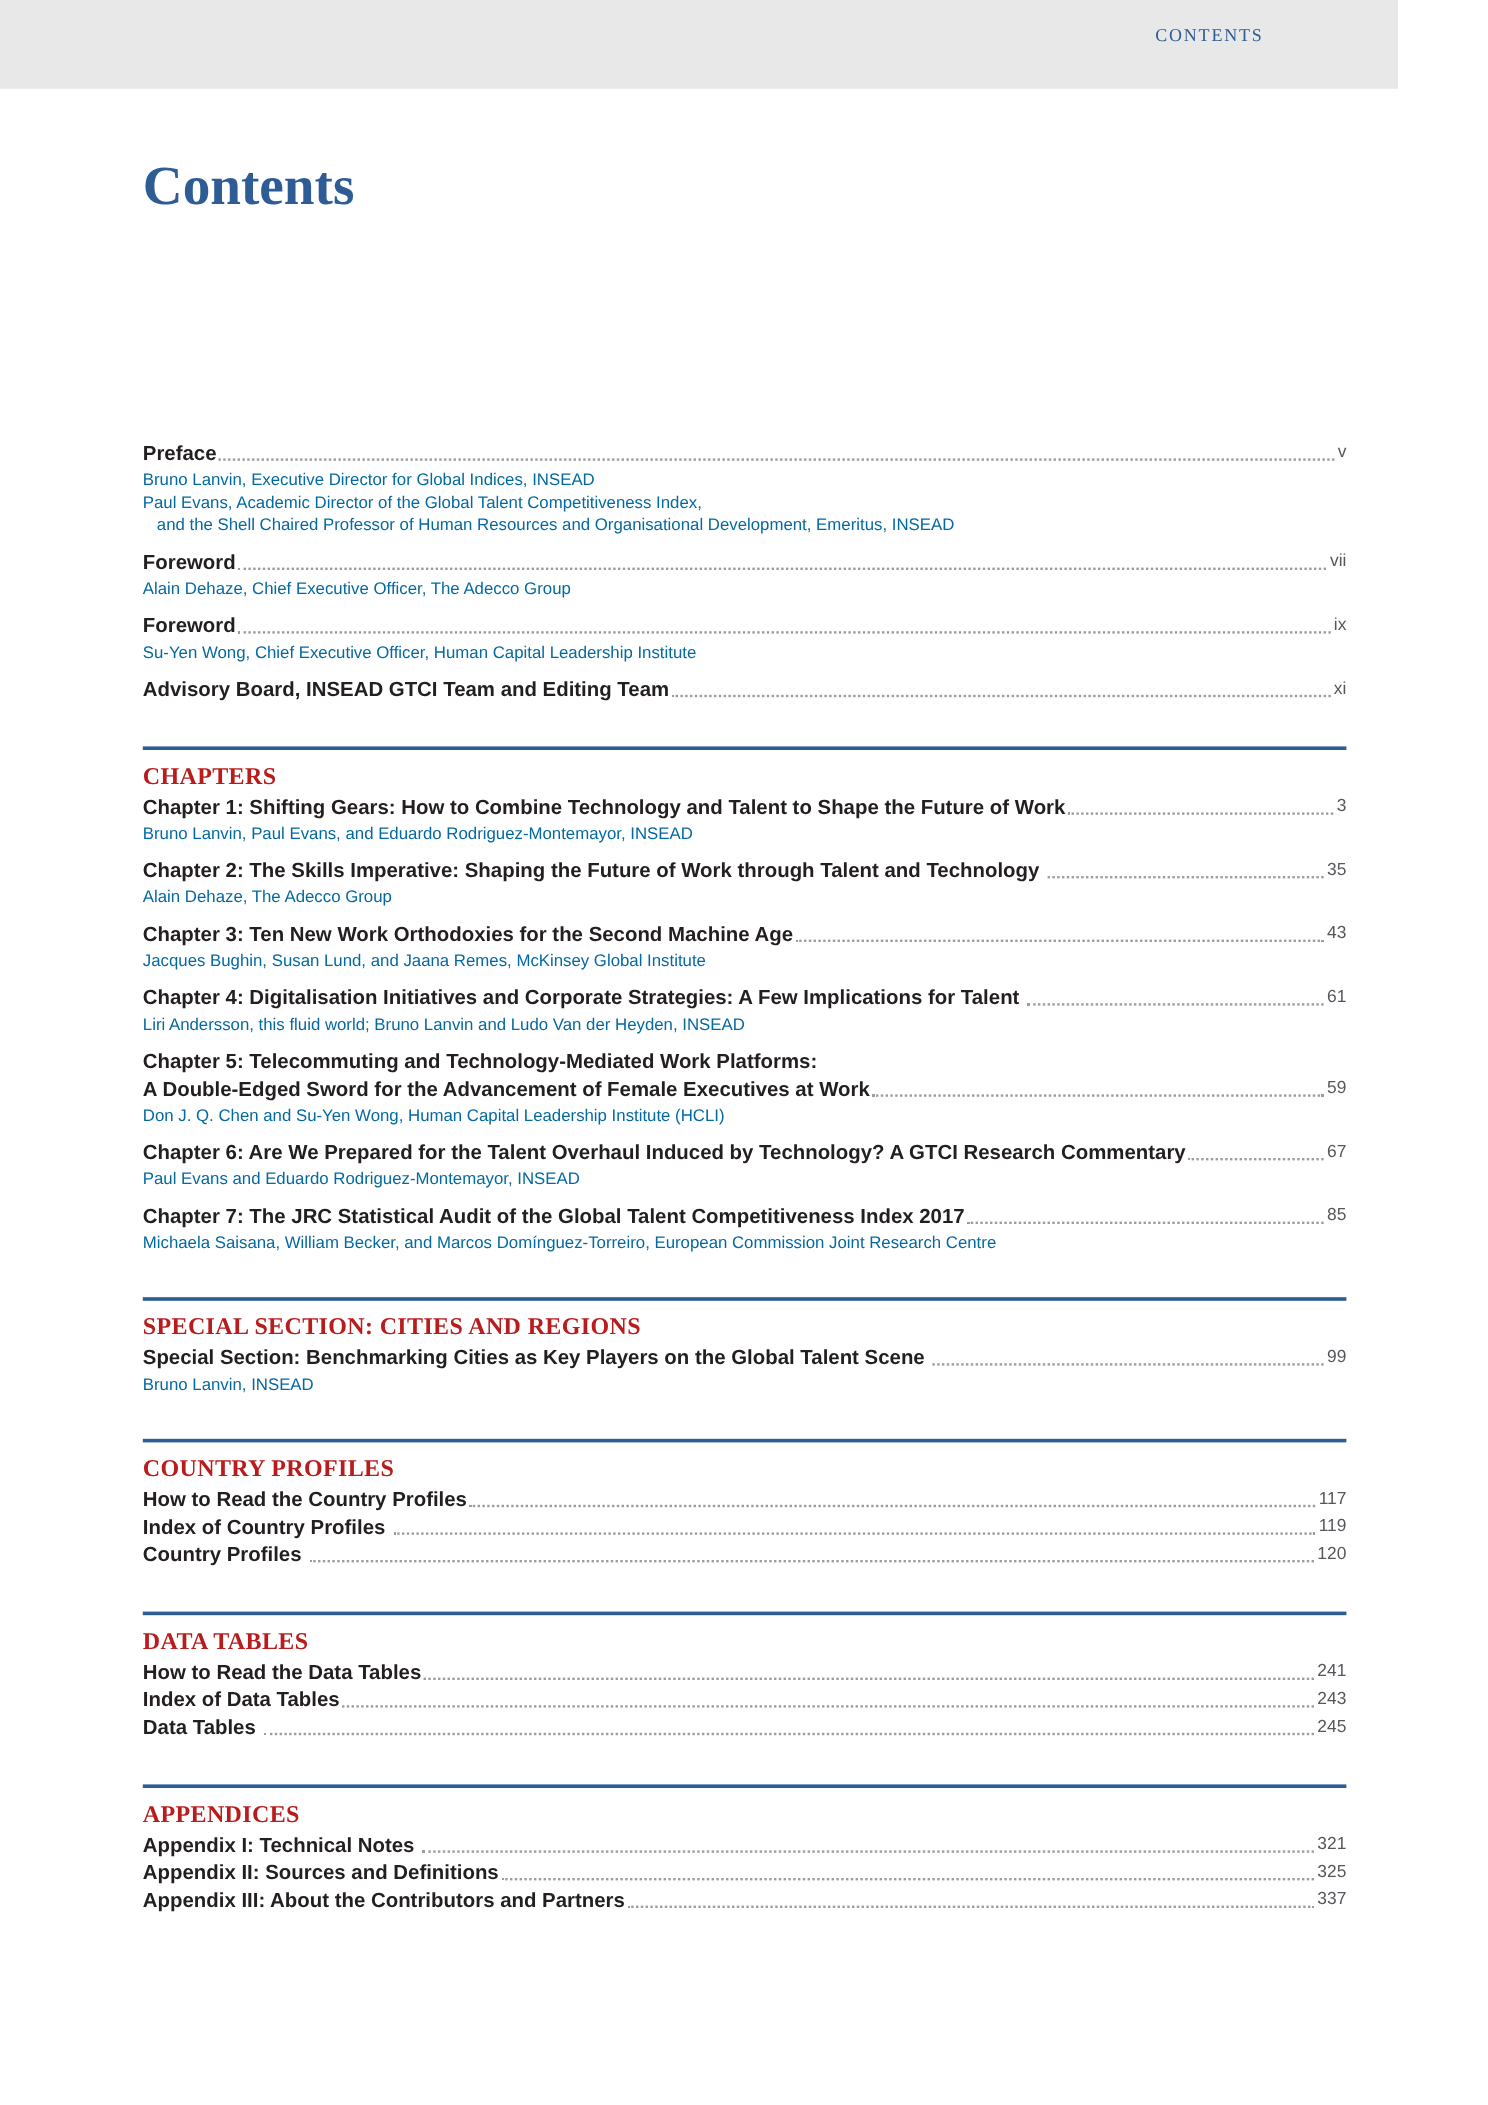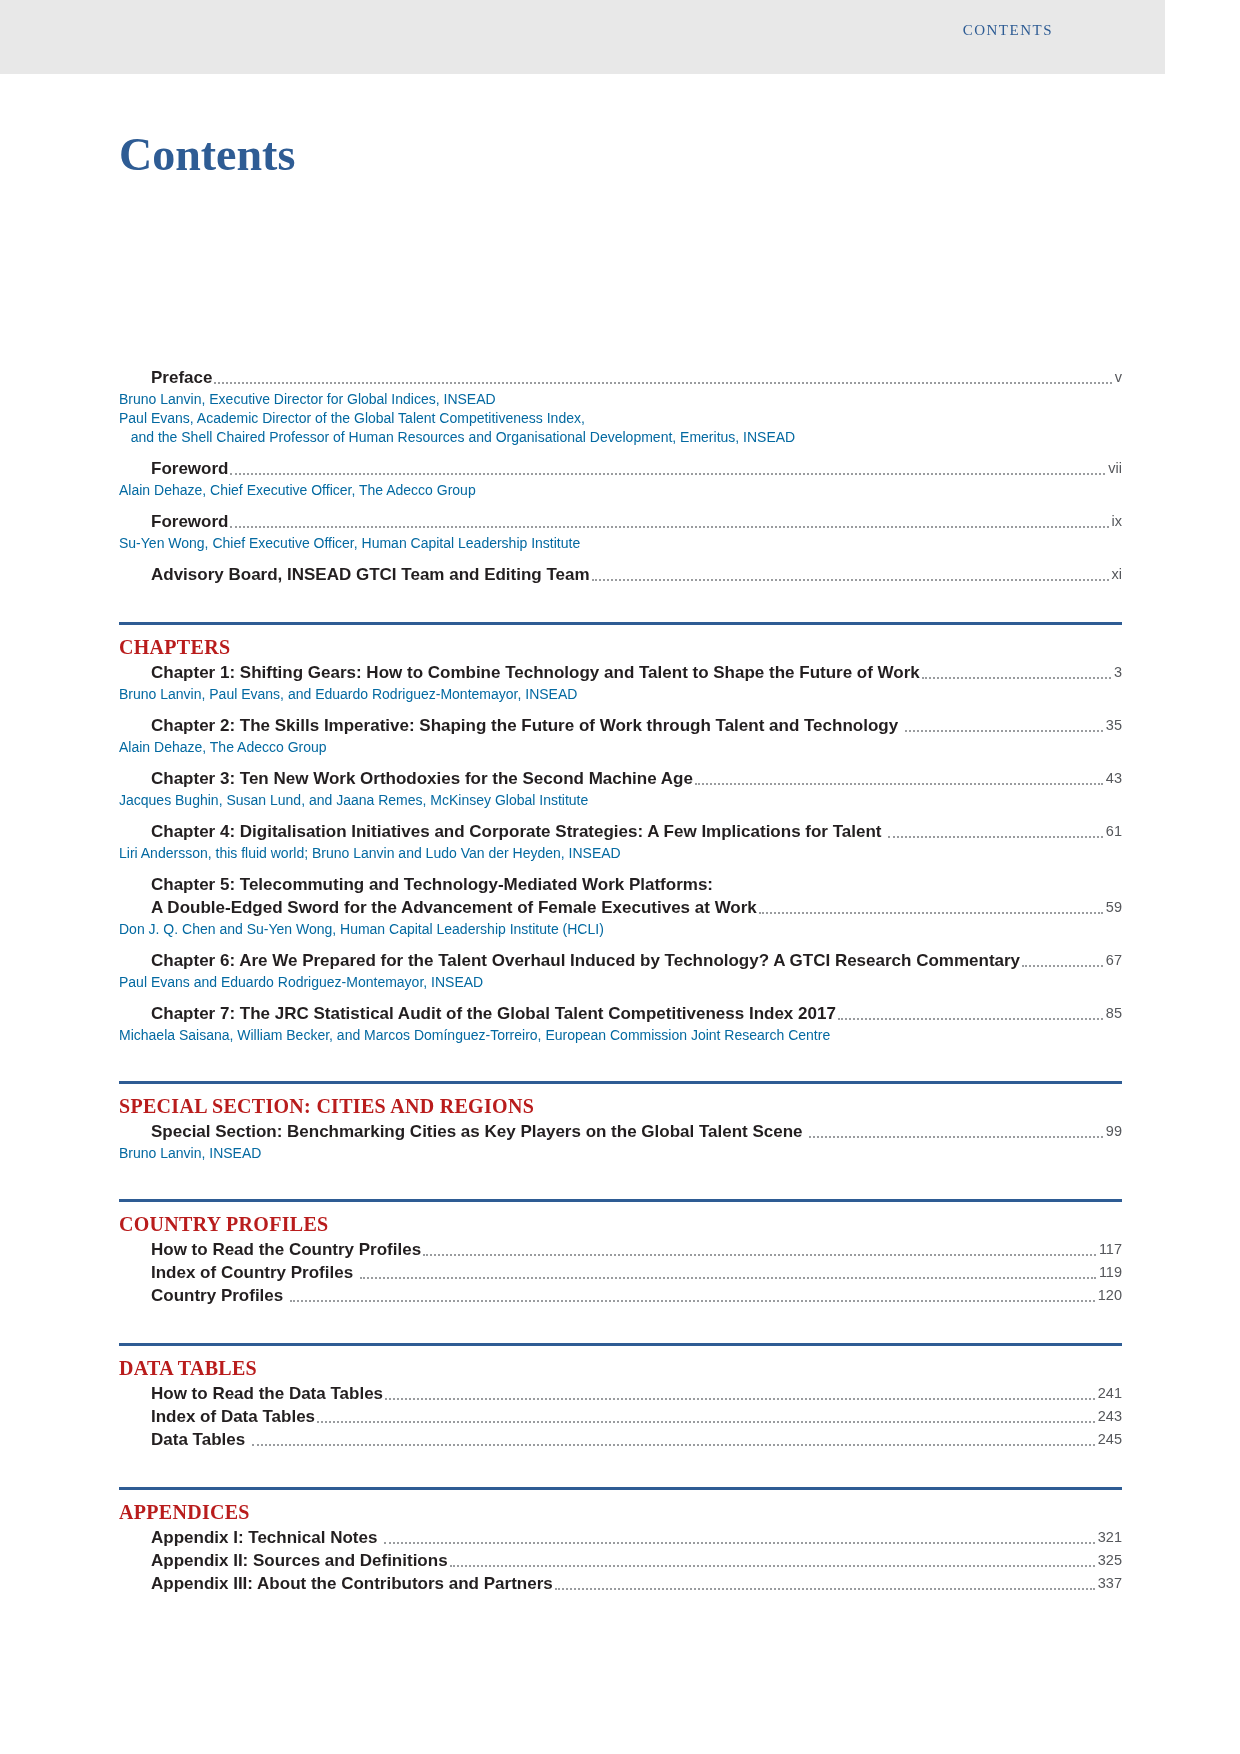--- a/index.html
+++ b/index.html
@@ -38,21 +38,21 @@
   }
   #front-matter{margin-top:184px;}
 
   
   .entry{margin-bottom:0;}
   #front-matter .entry{margin-bottom:10px;}
   .section .entry.has-authors{margin-bottom:10px;}
   .row{
     display:flex;align-items:flex-end;
     font-weight:700;font-size:17px;line-height:23px;
-    color:#231f20;cursor:default;margin-left:32px;
+    color:#231f20;cursor:default;
   }
   .row .t{white-space:pre;}
   .row.noleader{display:block;}
   .leader{
     flex:1;min-width:18px;
     border-bottom:2px dotted #9a9c9f;
     align-self:flex-end;
     margin:0 3px 5px 2px;
   }
   .pg{

